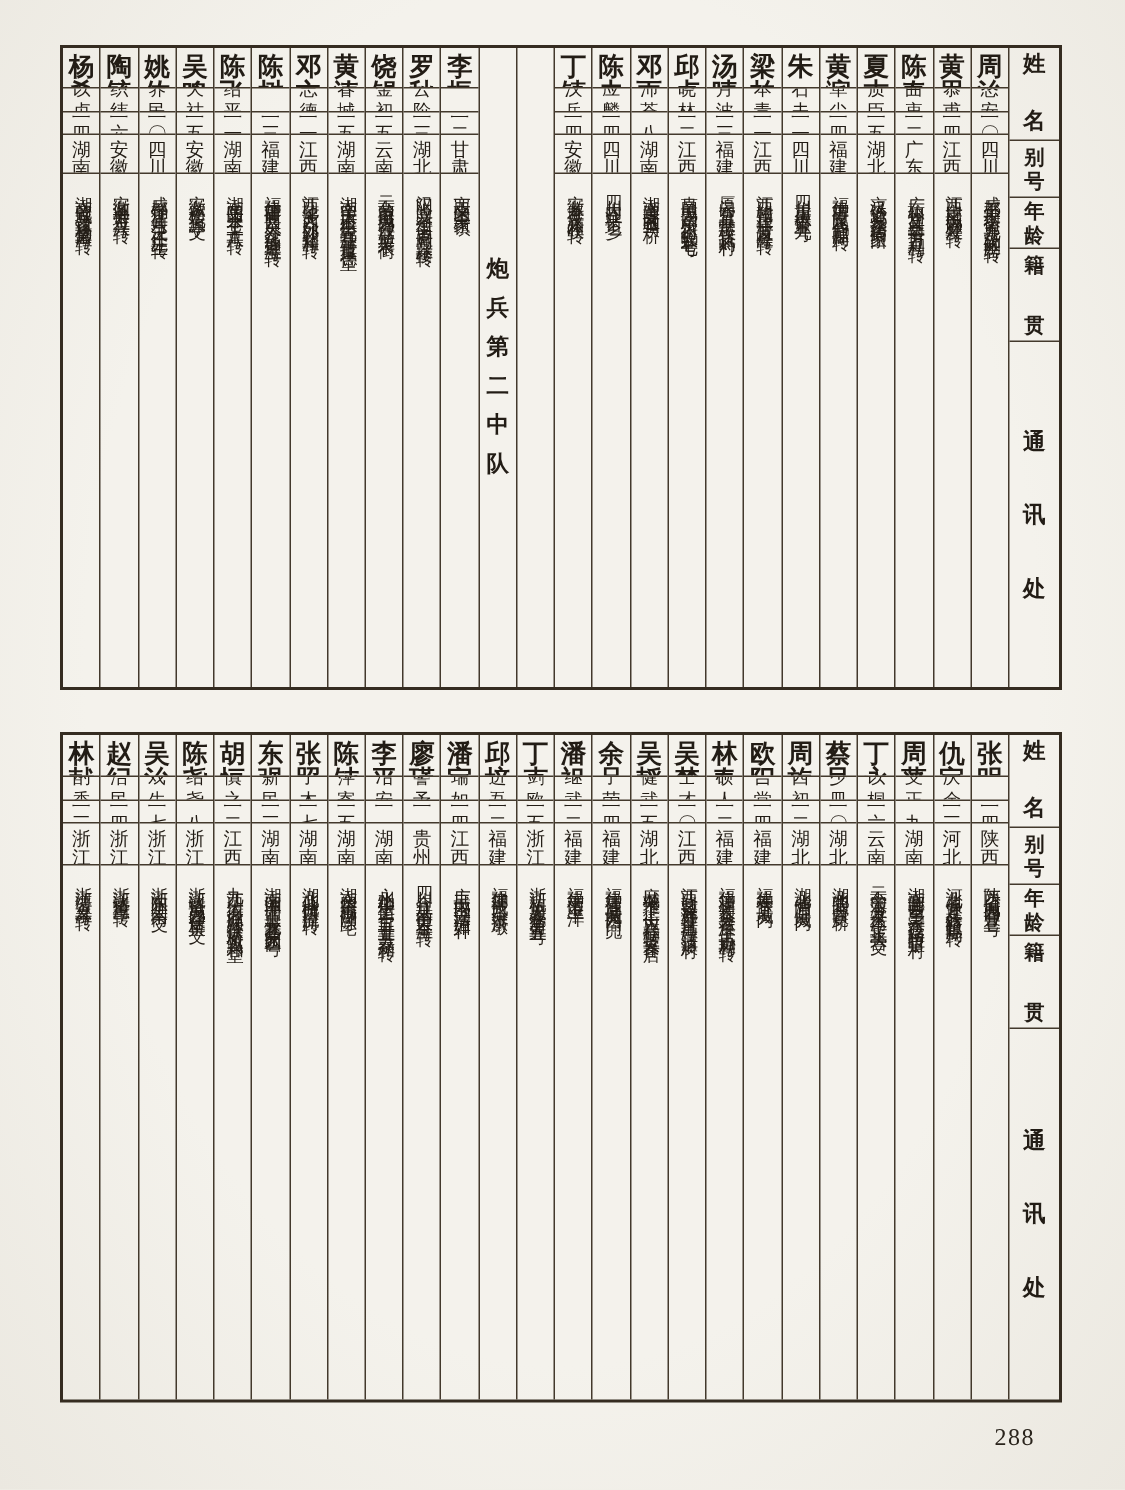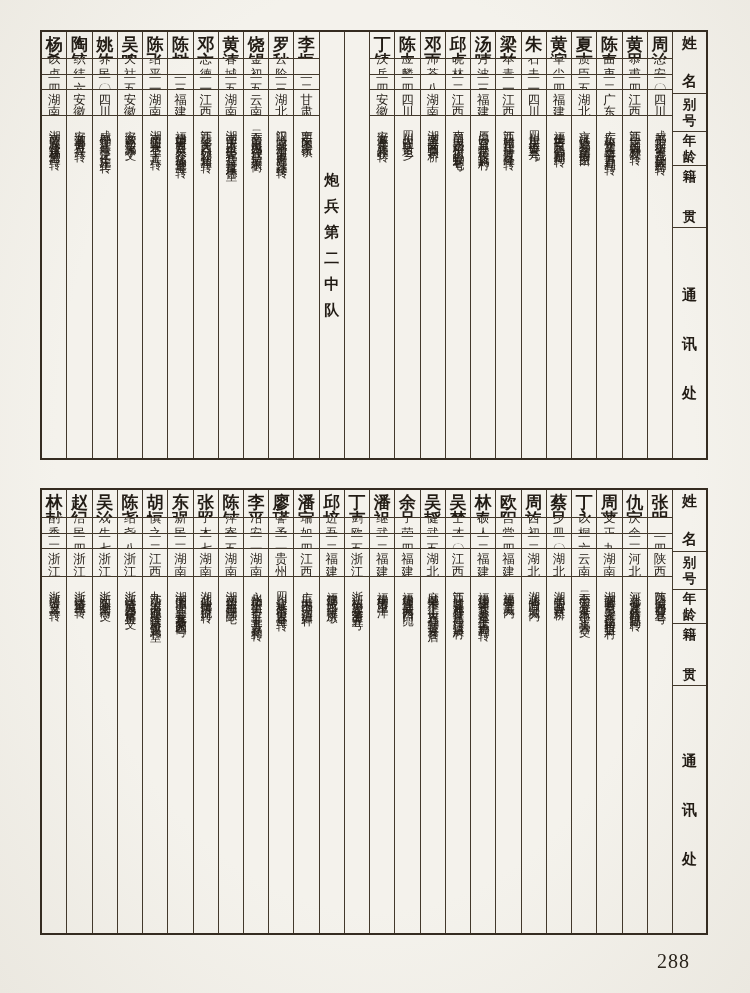--- a/index.html
+++ b/index.html
@@ -52,21 +52,21 @@
     writing-mode:vertical-rl;text-orientation:upright;
     font-size:11.5px;letter-spacing:2.6px;line-height:13px;
     height:100%;max-height:100%;
   }
   .section-col{justify-content:center;align-items:center;}
   .section-title{display:flex;flex-direction:column;align-items:center;gap:11px;}
   .section-title .ch{font-size:15px;font-weight:700;}
   .blank-col{}
   .page-number{
     position:absolute;top:950px;right:60px;
-    font-size:20px;letter-spacing:1px;color:#2a241c;
+    font-size:16px;letter-spacing:1px;color:#2a241c;
   }
 </style>
 </head>
 <body>
 
 <div class="page-inner">
   <div class="roster-table" id="table-top">
       <div class="col header-col">
         <div class="cell c-name spread">
           <span class="ch">姓</span>

